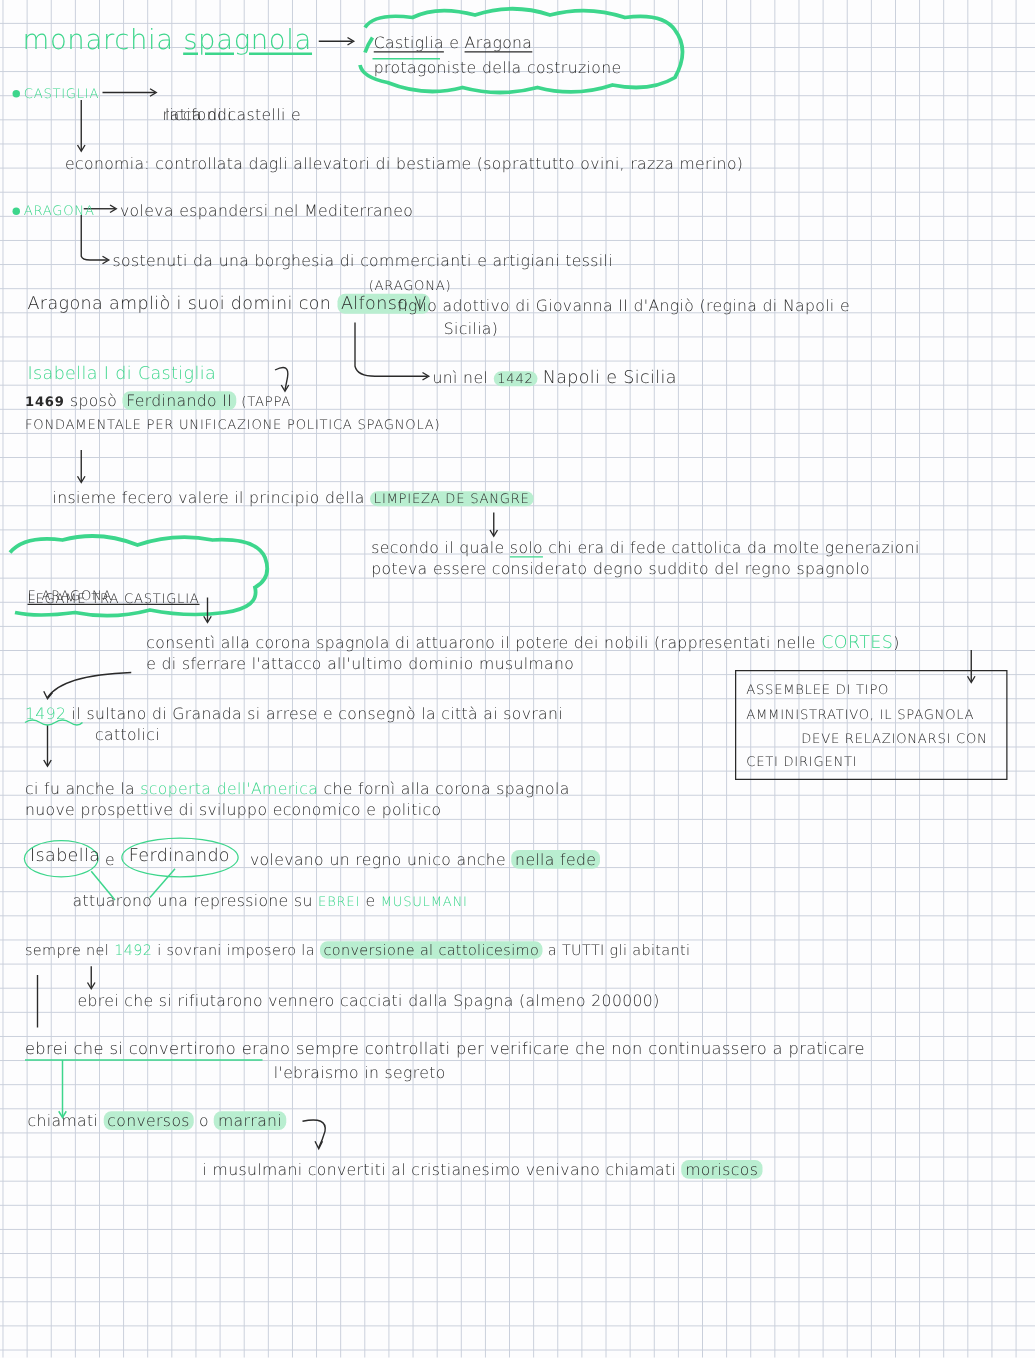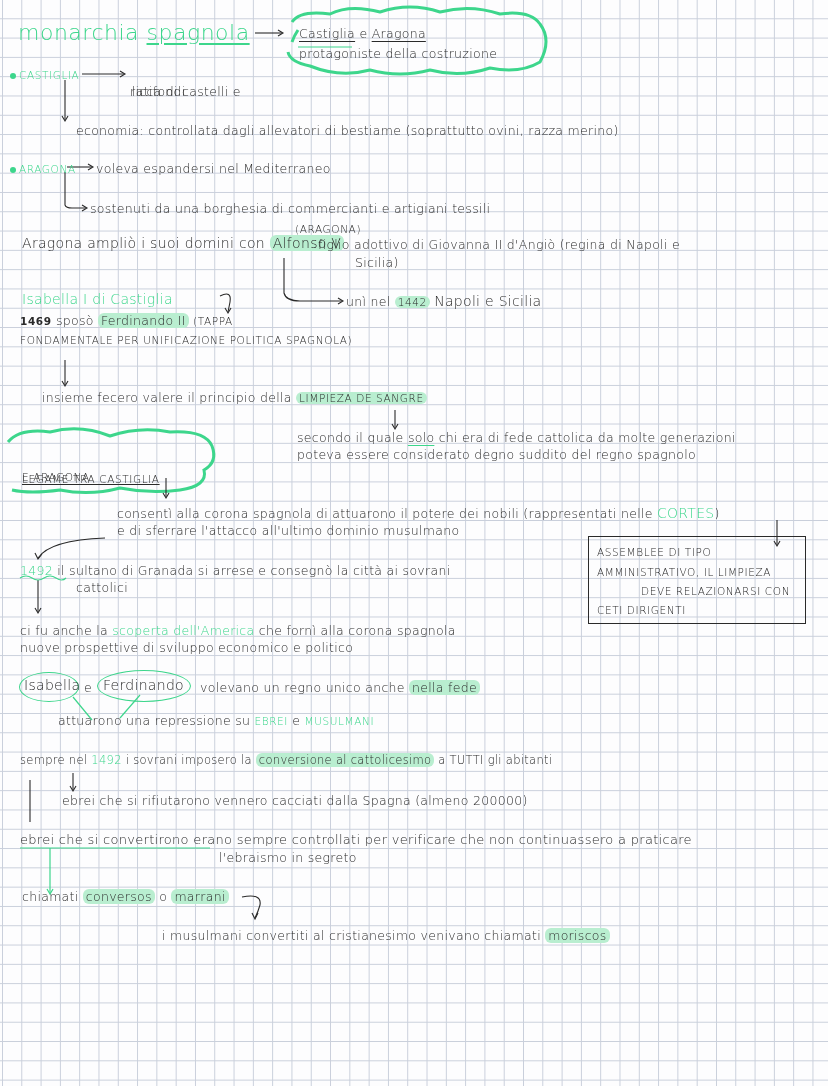--- a/index.html
+++ b/index.html
@@ -91,21 +91,21 @@
 <div class="t" style="left:299px;top:26px;">
   <span class="u">Castiglia</span>
   <span>e</span>
   <span class="u">Aragona</span>
 </div>
 <div class="t" style="left:299px;top:46px;">protagoniste della costruzione</div>
 
 <div class="t caps green" style="left:10px;top:68px;"><span class="dot"></span><span>CASTIGLIA</span></div>
 <div class="t" style="left:130px;top:84px;">ricca di castelli e</div>
 <div class="t" style="left:132px;top:84px;">latifondi</div>
-<div class="t" style="left:76px;top:123px;">economia: controllata dagli allevatori di bestiame (soprattutto ovini, razza merino)</div>
+<div class="t" style="left:52px;top:123px;">economia: controllata dagli allevatori di bestiame (soprattutto ovini, razza merino)</div>
 
 <div class="t caps green" style="left:10px;top:162px;"><span class="dot"></span><span>ARAGONA</span></div>
 <div class="t" style="left:96px;top:161px;">voleva espandersi nel Mediterraneo</div>
 <div class="t" style="left:90px;top:201px;">sostenuti da una borghesia di commercianti e artigiani tessili</div>
 
 <div class="t caps" style="left:295px;top:222px;">(ARAGONA)</div>
 <div class="t big" style="left:22px;top:236px;">
   <span>Aragona ampliò i suoi domini con</span>
   <span class="hl">Alfonso V</span>
 </div>
@@ -141,21 +141,21 @@
 <div class="t caps" style="left:22px;top:470px;">E ARAGONA</div>
 
 <div class="t" style="left:117px;top:506px;">
   <span>consentì alla corona spagnola di attuarono il potere dei nobili (rappresentati nelle</span>
   <span class="green big">CORTES</span><span>)</span>
 </div>
 <div class="t" style="left:117px;top:523px;">e di sferrare l'attacco all'ultimo dominio musulmano</div>
 
 <div class="box" style="left:588px;top:536px;width:216px;height:86px;"></div>
 <div class="t caps" style="left:597px;top:545px;">ASSEMBLEE DI TIPO</div>
-<div class="t caps" style="left:597px;top:565px;">AMMINISTRATIVO, IL LIMPIEZA</div>
+<div class="t caps" style="left:597px;top:565px;">AMMINISTRATIVO, IL SPAGNOLA</div>
 <div class="t caps" style="left:597px;top:584px;margin-left:44px;">DEVE RELAZIONARSI CON</div>
 <div class="t caps" style="left:597px;top:603px;">CETI DIRIGENTI</div>
 
 <div class="t" style="left:20px;top:563px;">
   <span class="green">1492</span>
   <span>il sultano di Granada si arrese e consegnò la città ai sovrani</span>
 </div>
 <div class="t" style="left:76px;top:580px;">cattolici</div>
 
 <div class="t" style="left:20px;top:623px;">

